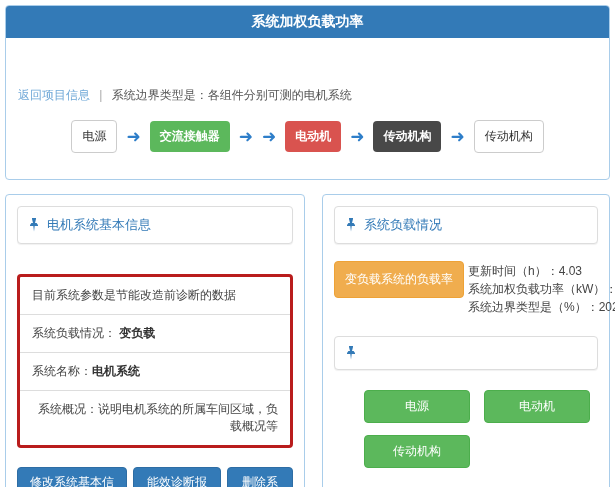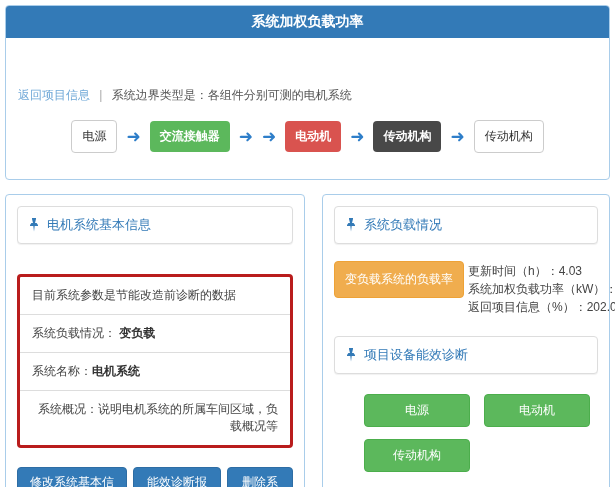--- a/index.html
+++ b/index.html
@@ -205,32 +205,31 @@
           </svg>
         </span>
         <span>系统负载情况</span>
       </div>
 
       <div class="load-row">
         <button class="btn btn-orange">变负载系统的负载率</button>
         <div class="stats">
           <div><span>更新时间（h）：</span><span>4.03</span></div>
           <div><span>系统加权负载功率（kW）：</span></div>
-          <div><span>返回项目信息（%）：</span><span>202.00</span></div>
+          <div><span>系统边界类型是（%）：</span><span>202.00</span></div>
         </div>
       </div>
 
       <div class="section-header">
         <span class="pin-icon">
           <svg width="12" height="14" viewBox="0 0 12 14" fill="#337ab7" xmlns="http://www.w3.org/2000/svg">
             <path d="M4 0h4v1L7 5h1.6L10 7v1H2V7l1.4-2H5L4 1z"></path>
             <path d="M5.3 8h1.4L6 13.6z"></path>
           </svg>
         </span>
-        <span>项目设备能效诊断</span>
       </div>
 
       <div class="diag-buttons">
         <button class="btn btn-green">电源</button>
         <button class="btn btn-green">电动机</button>
         <button class="btn btn-green">传动机构</button>
       </div>
     </div>
 
   </div>

